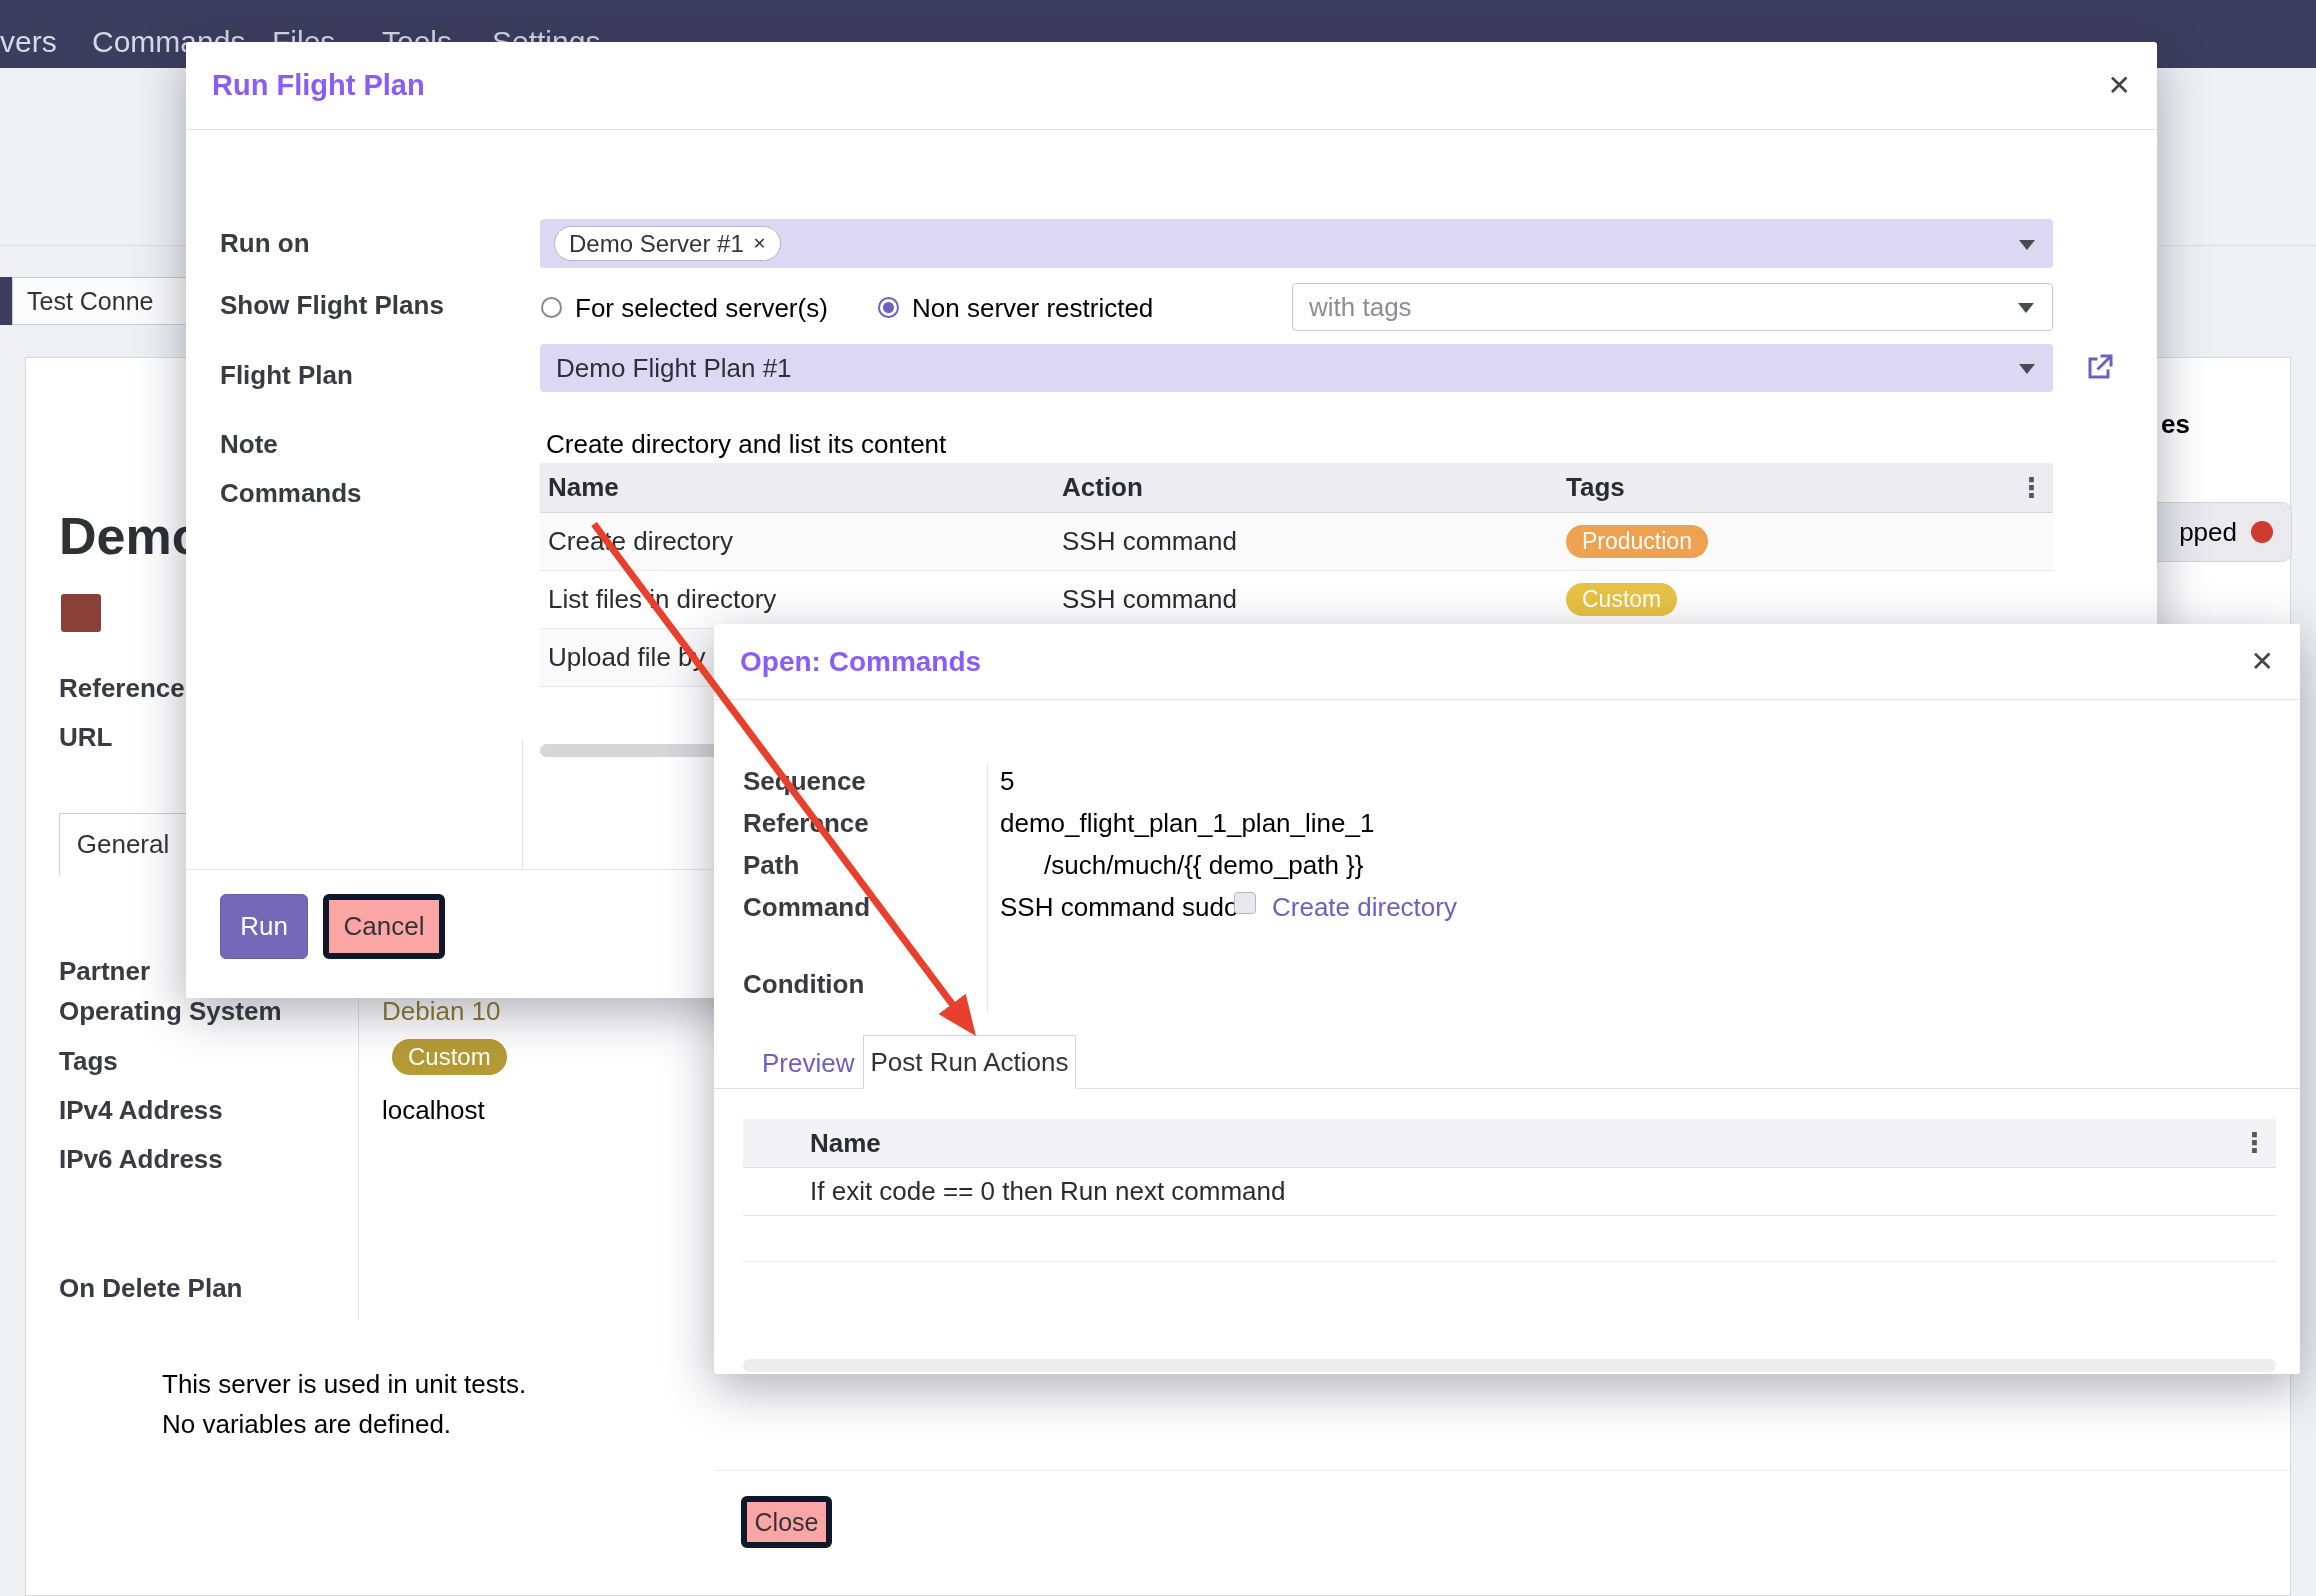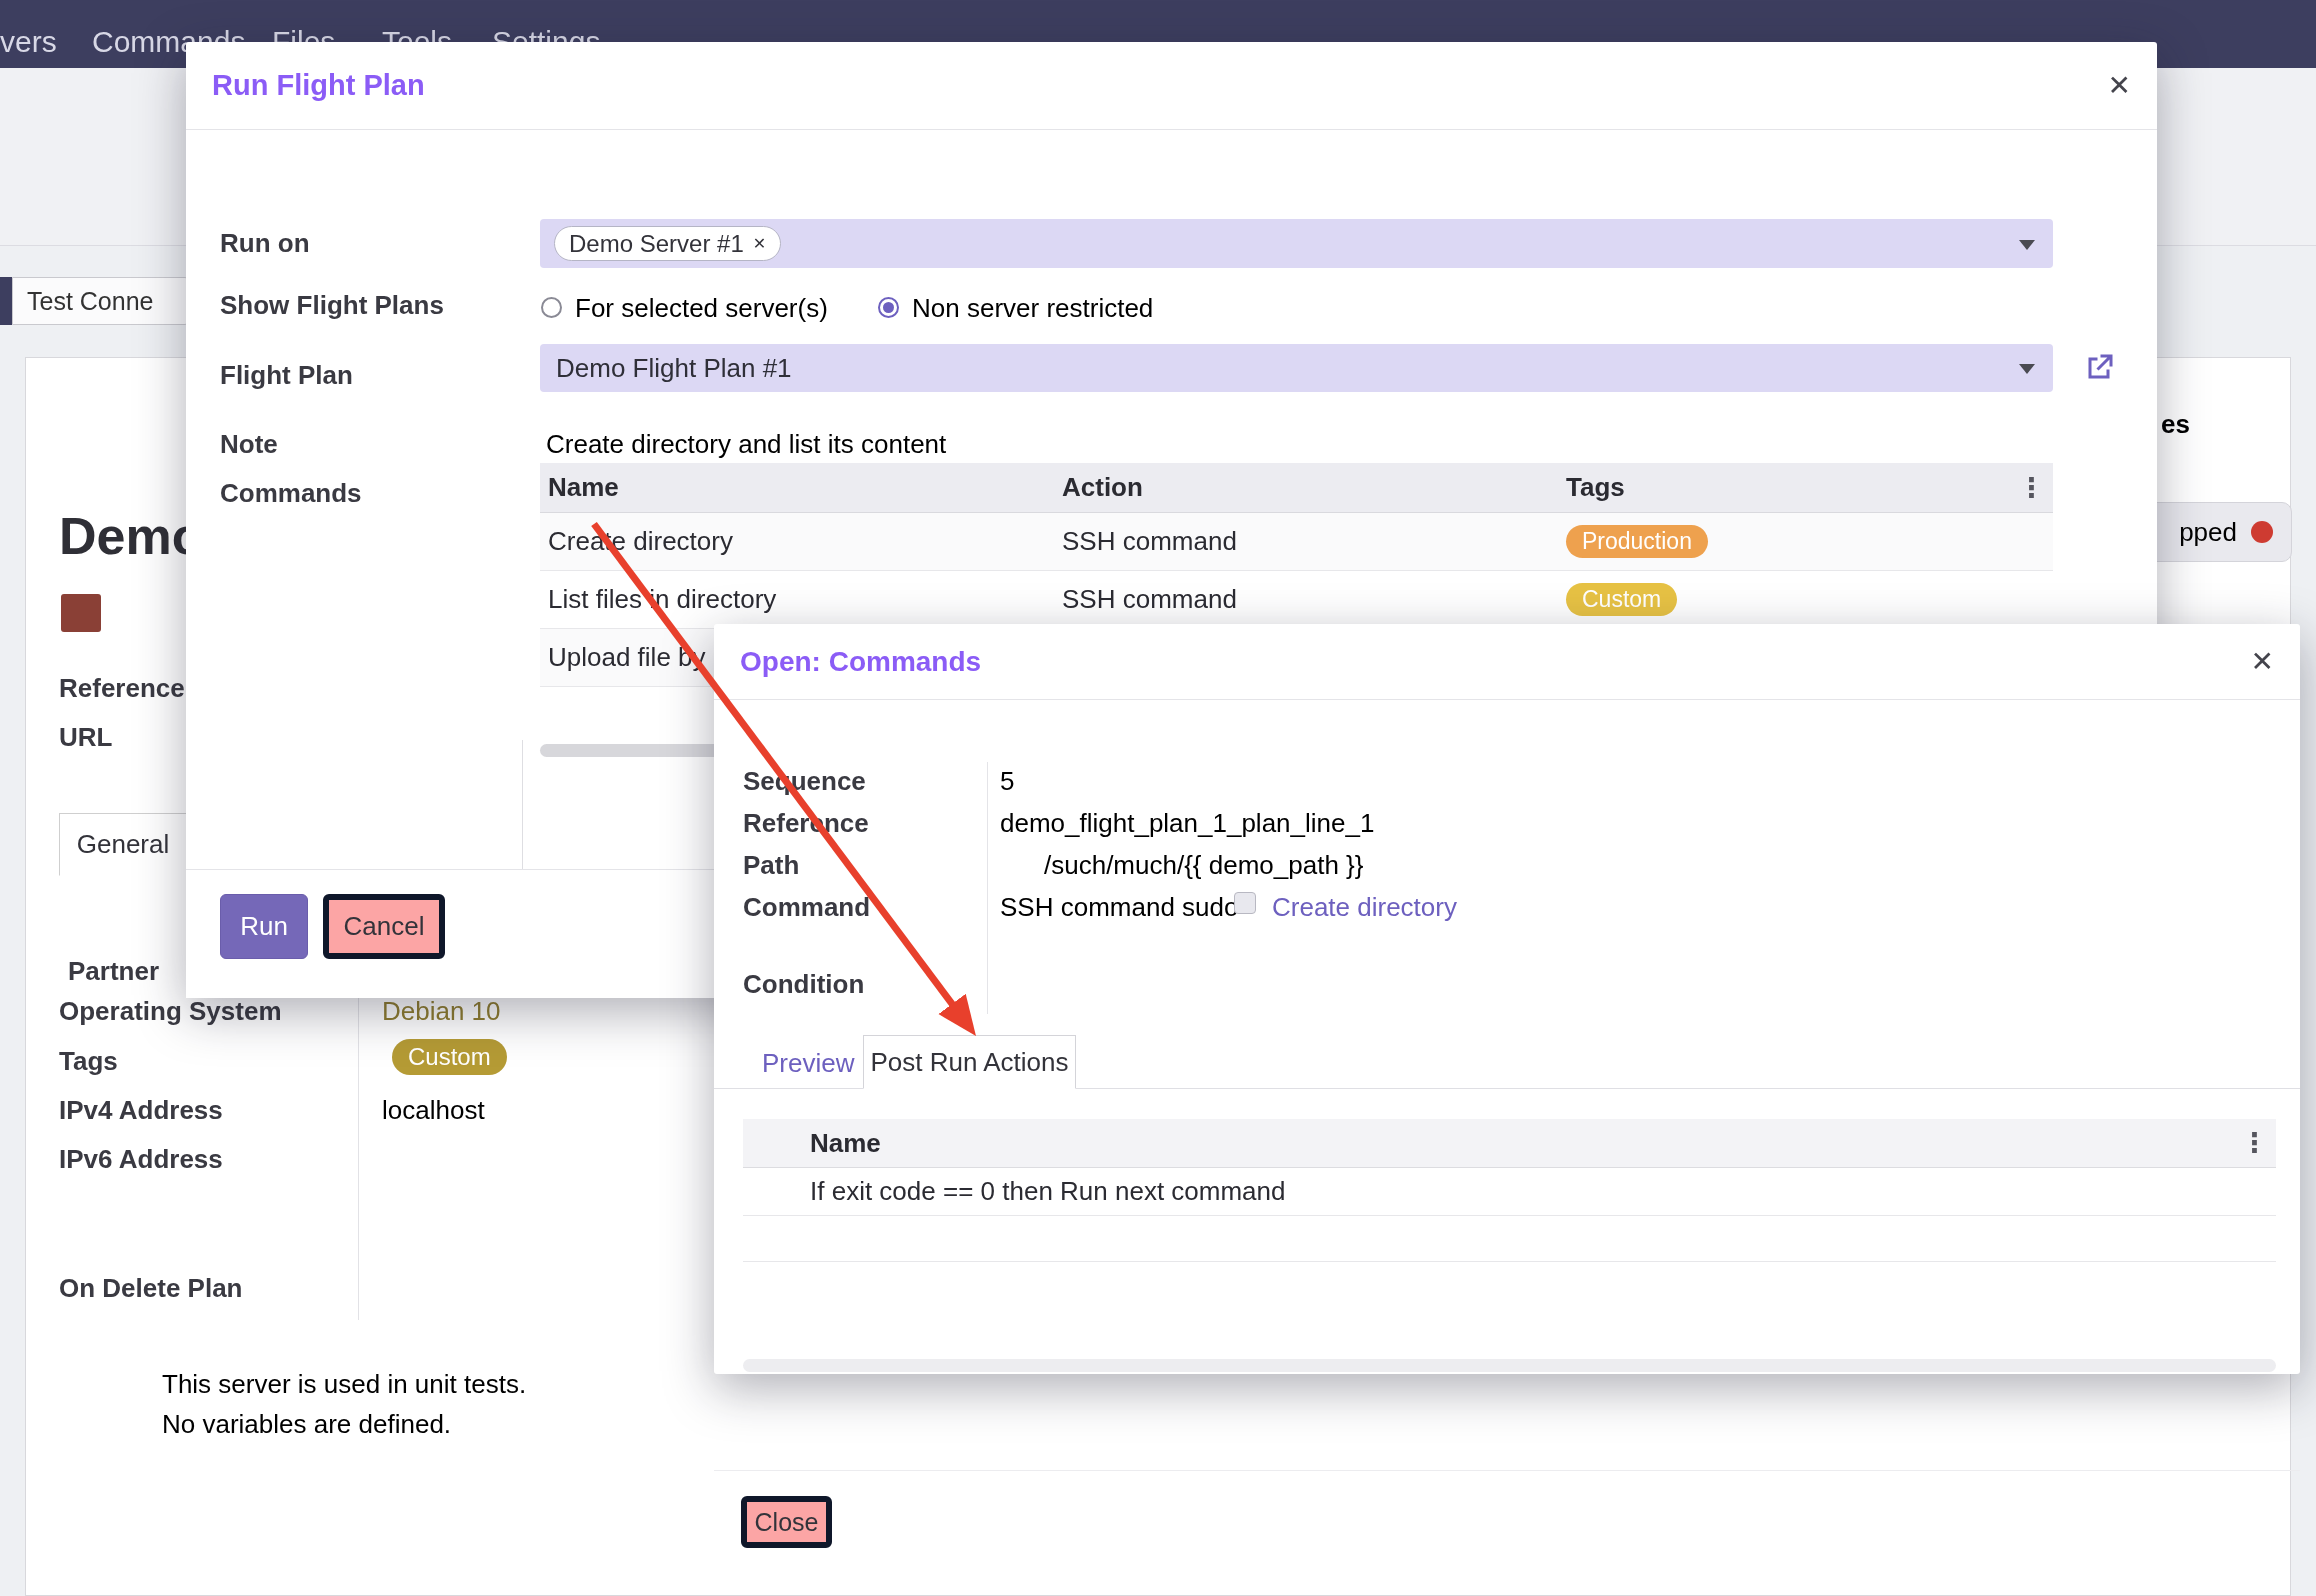--- a/index.html
+++ b/index.html
@@ -106,21 +106,21 @@
       <div class="swatch" style="left:35px; top:236px;"></div>
 
       <div class="lbl" style="left:33px; top:315px;">Reference</div>
       <div class="lbl" style="left:33px; top:364px;">URL</div>
 
       <div class="tabline" style="left:33px; top:517px; width:500px;"></div>
       <div class="tab-general" style="left:33px; top:455px;">General</div>
 
       <div class="vline" style="left:332px; top:594px; height:368px;"></div>
 
-      <div class="lbl" style="left:33px; top:598px;margin-left:9px;">Partner</div>
+      <div class="lbl" style="left:33px; top:598px;">Partner</div>
       <div class="lbl" style="left:33px; top:638px;">Operating System</div>
       <div class="txt" style="left:356px; top:638px; color:#8f7d2f;">Debian 10</div>
 
       <div class="lbl" style="left:33px; top:688px;">Tags</div>
       <div class="badge-olive" style="left:366px; top:681px;">Custom</div>
 
       <div class="lbl" style="left:33px; top:737px;">IPv4 Address</div>
       <div class="txt" style="left:356px; top:737px;">localhost</div>
 
       <div class="lbl" style="left:33px; top:786px;">IPv6 Address</div>
@@ -151,20 +151,24 @@
         <span class="chip-x">✕</span>
       </span>
       <span class="caret"></span>
     </div>
 
     <div class="lbl" style="left:34px; top:248px;">Show Flight Plans</div>
     <span class="radio" style="left:355px; top:255px;"></span>
     <div class="txt" style="left:389px; top:251px;">For selected server(s)</div>
     <span class="radio sel" style="left:692px; top:255px;"></span>
     <div class="txt" style="left:726px; top:251px;">Non server restricted</div>
+    <div class="selbox plain" style="left:1106px; top:241px; width:761px;">
+      <span>with tags</span>
+      <span class="caret"></span>
+    </div>
 
     <div class="lbl" style="left:34px; top:318px;">Flight Plan</div>
     <div class="selbox lav" style="left:354px; top:302px; width:1513px;">
       <span>Demo Flight Plan #1</span>
       <span class="caret"></span>
     </div>
     <svg class="extlink" style="left:1895px; top:308px;" viewBox="0 0 24 24">
       <path d="M5 5h6v2H7v10h10v-4h2v6H5z" fill="#6d60bf"></path>
       <path d="M13 3h8v8h-2V6.4l-7.3 7.3-1.4-1.4L17.6 5H13z" fill="#6d60bf"></path>
     </svg>

